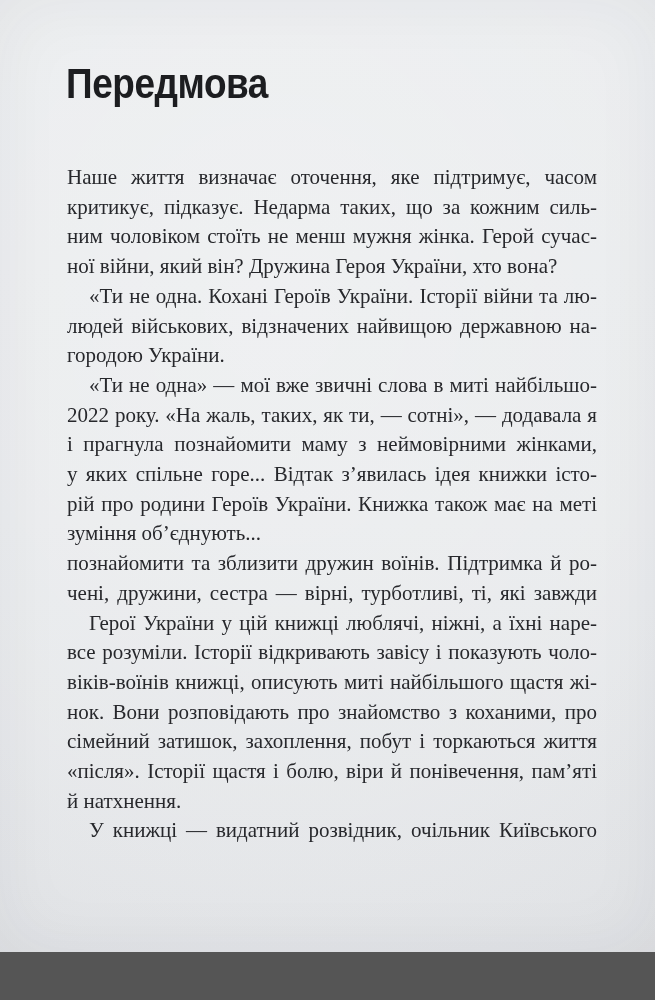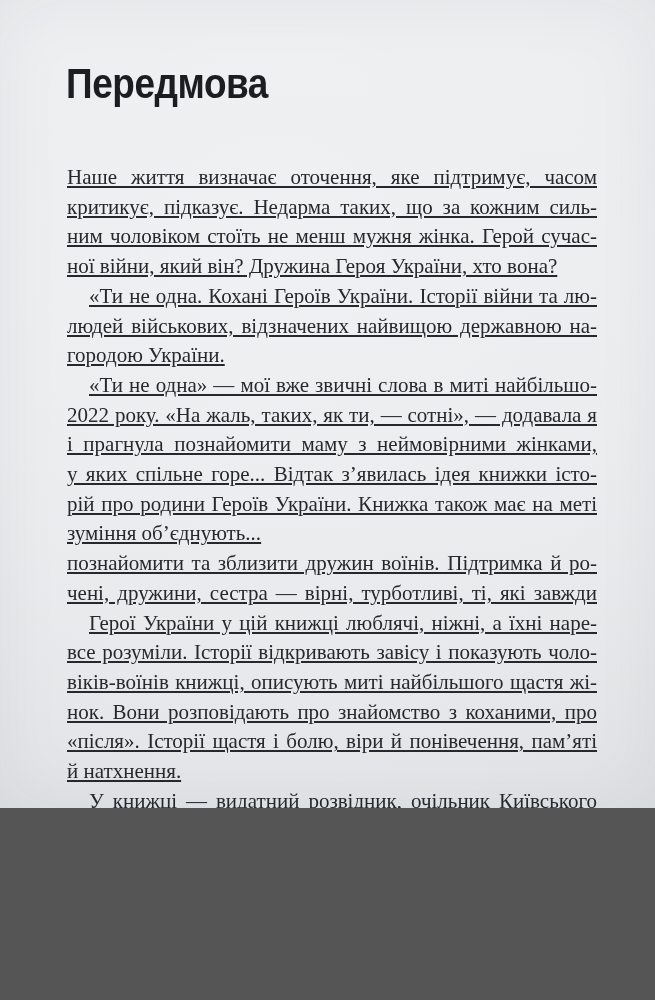--- a/index.html
+++ b/index.html
@@ -3,21 +3,21 @@
 <meta charset="utf-8">
 <style>
   html, body {
     margin: 0;
     padding: 0;
     background: #555;
   }
   .page {
     position: relative;
     width: 655px;
-    height: 808px;
+    height: 952px;
     margin: 0;
     overflow: hidden;
     background:
       radial-gradient(150% 120% at 42% 32%,
         rgba(255,255,255,0.28) 0%,
         rgba(255,255,255,0.10) 45%,
         rgba(0,0,0,0.02) 75%,
         rgba(0,0,0,0.06) 100%),
       linear-gradient(180deg, #eaecee 0%, #e8eaec 55%, #e2e4e7 100%);
     box-shadow: inset 0 0 70px rgba(40,45,55,0.05);
@@ -46,21 +46,20 @@
     font-size: 21px;
     line-height: 29.7px;
     color: #27282c;
     text-rendering: optimizeLegibility;
   }
   .paragraph { margin: 0; padding: 0; }
   .line {
     text-align: justify;
     text-align-last: justify;
     white-space: normal;
-    text-decoration: underline;
   }
   .line.indent { padding-left: 22px; }
   .line.final { text-align-last: left; }
   .folio-num {
     position: absolute;
     top: 949px;
     left: 127px;
     font-family: "Liberation Sans", "DejaVu Sans", sans-serif;
     font-size: 19px;
     line-height: 1;
@@ -104,20 +103,21 @@
         <div class="line">рій про родини Героїв України. Книжка також має на меті</div>
         <div class="line final">зуміння об’єднують...</div>
         <div class="line">познайомити та зблизити дружин воїнів. Підтримка й ро-</div>
       </div>
       <div class="paragraph">
         <div class="line">чені, дружини, сестра — вірні, турботливі, ті, які завжди</div>
         <div class="line indent">Герої України у цій книжці люблячі, ніжні, а їхні наре-</div>
         <div class="line">все розуміли. Історії відкривають завісу і показують чоло-</div>
         <div class="line">віків-воїнів книжці, описують миті найбільшого щастя жі-</div>
         <div class="line">нок. Вони розповідають про знайомство з коханими, про</div>
+        <div class="line">сімейний затишок, захоплення, побут і торкаються життя</div>
         <div class="line">«після». Історії щастя і болю, віри й понівечення, пам’яті</div>
         <div class="line final">й натхнення.</div>
       </div>
       <div class="paragraph">
         <div class="line indent">У книжці — видатний розвідник, очільник Київського</div>
       </div>
     </div>
 
   <span class="folio-rule"></span>
 

